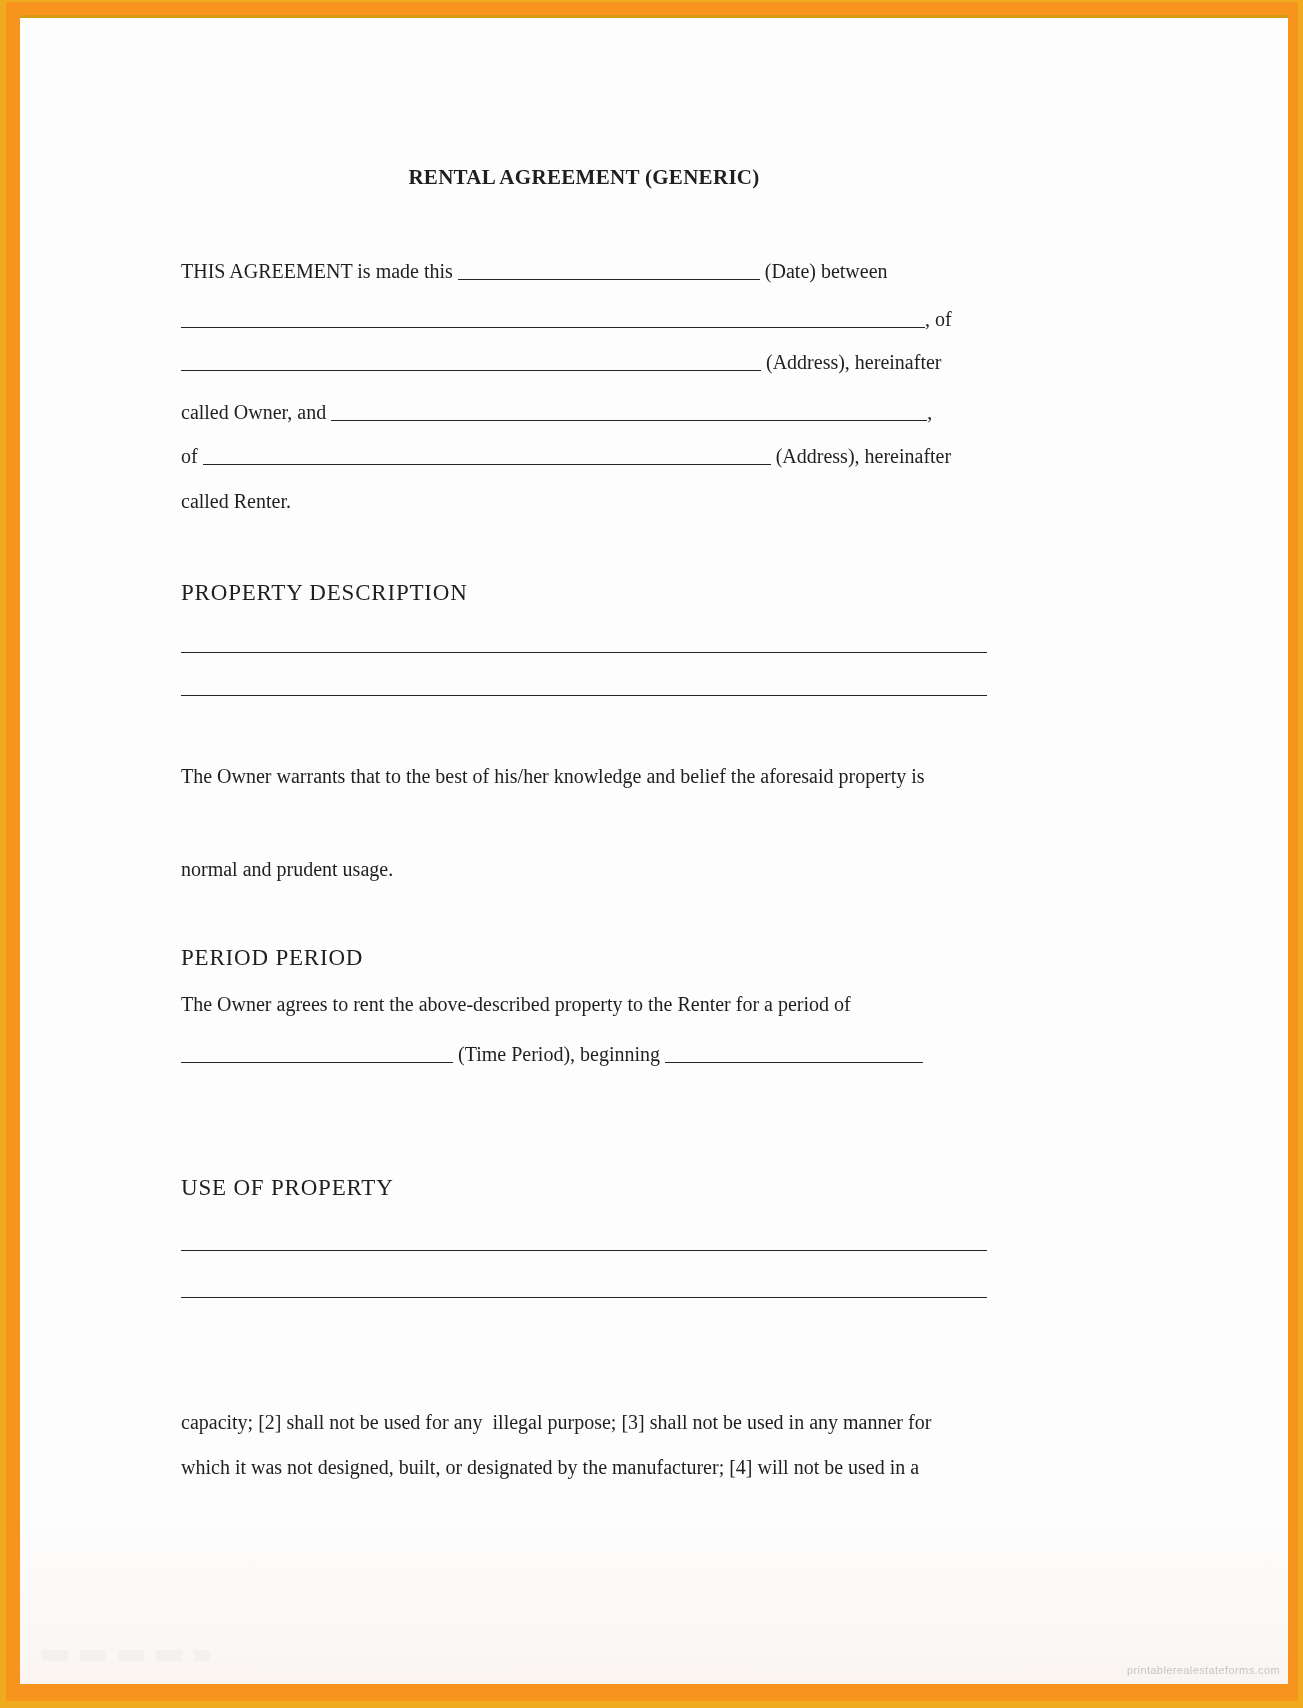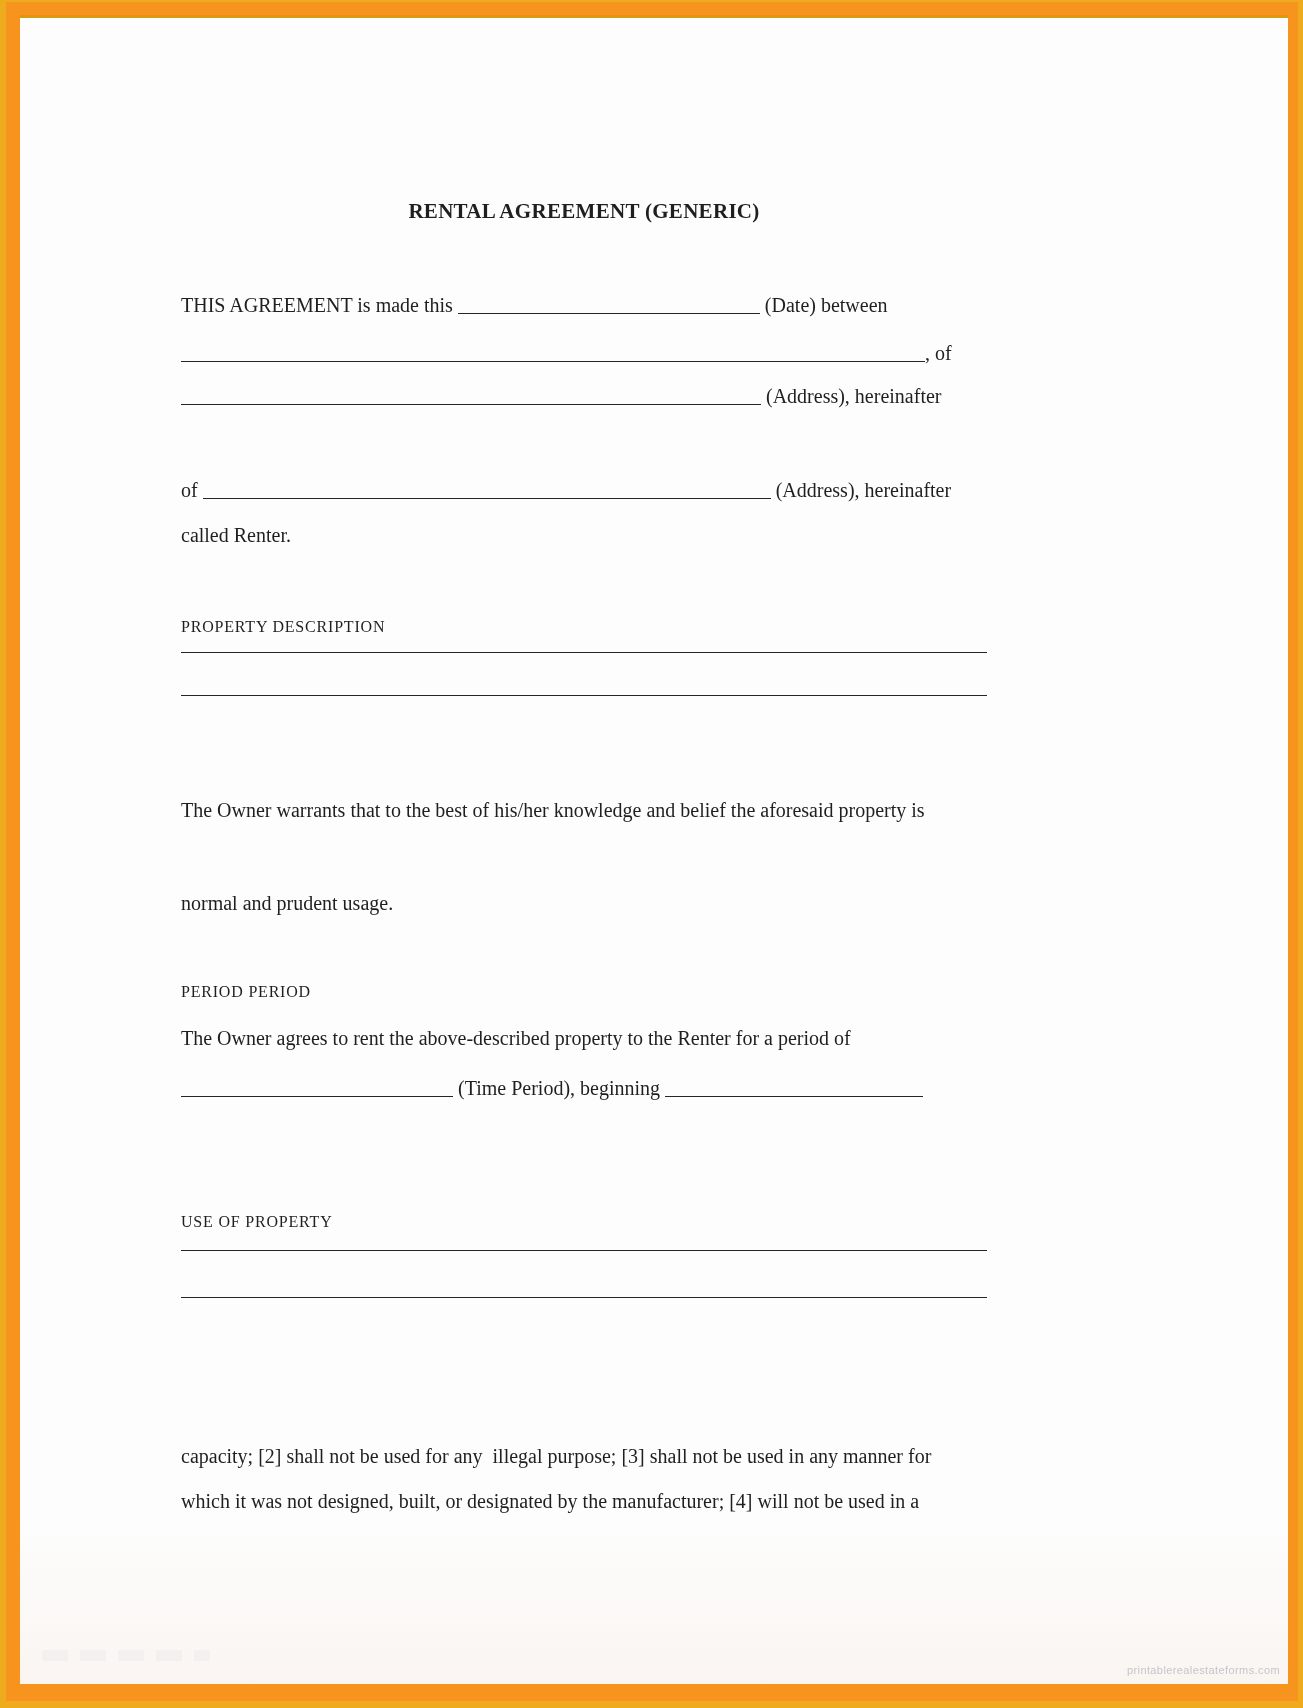--- a/index.html
+++ b/index.html
@@ -13,27 +13,27 @@
     background:#f7941d; 
   }
   .page{
     position:absolute;left:14px;top:13px;right:10px;bottom:17px;
     background:linear-gradient(180deg,#fdfdfd 0%,#fdfdfd 90%,#faf5f1 100%);
     border-top:3px solid #d89b10;
   }
   
   .tl{
     position:absolute;left:161px;white-space:pre;
-    font-size:20px;color:#1f1f1f;line-height:26px;margin-top:34px;
+    font-size:20px;color:#1f1f1f;line-height:26px;
   }
   .title{
     left:161px;width:806px;text-align:center;
     font-weight:bold;font-size:21px;letter-spacing:0.3px;
   }
-  .hd{font-size:16px;letter-spacing:0.8px;}
+  .hd{font-size:23px;letter-spacing:0.8px;}
   
   .bl{
     display:inline-block;height:4px;
     border-bottom:1px solid #262626;
     transform:translateY(2px);
   }
   
   .rule{
     position:absolute;left:161px;width:806px;height:0;
     border-top:1px solid #262626;
@@ -57,20 +57,21 @@
   <div class="page">
 
     <div class="tl title" style="top:146px">RENTAL AGREEMENT (GENERIC)</div>
 
     <div class="tl" style="top:240px"><span>THIS AGREEMENT is made this </span><span class="bl" style="width:302px"></span><span> (Date) between</span></div>
 
     <div class="tl" style="top:288px"><span class="bl" style="width:744px"></span><span>, of</span></div>
 
     <div class="tl" style="top:331px"><span class="bl" style="width:580px"></span><span> (Address), hereinafter</span></div>
 
+    <div class="tl" style="top:381px"><span>called Owner, and </span><span class="bl" style="width:596px"></span><span>,</span></div>
 
     <div class="tl" style="top:425px"><span>of </span><span class="bl" style="width:568px"></span><span> (Address), hereinafter</span></div>
 
     <div class="tl" style="top:470px">called Renter.</div>
 
     <div class="tl hd" style="top:562px">PROPERTY DESCRIPTION</div>
     <div class="rule" style="top:634px"></div>
     <div class="rule" style="top:677px"></div>
 
     <div class="tl" style="top:745px">The Owner warrants that to the best of his/her knowledge and belief the aforesaid property is</div>

